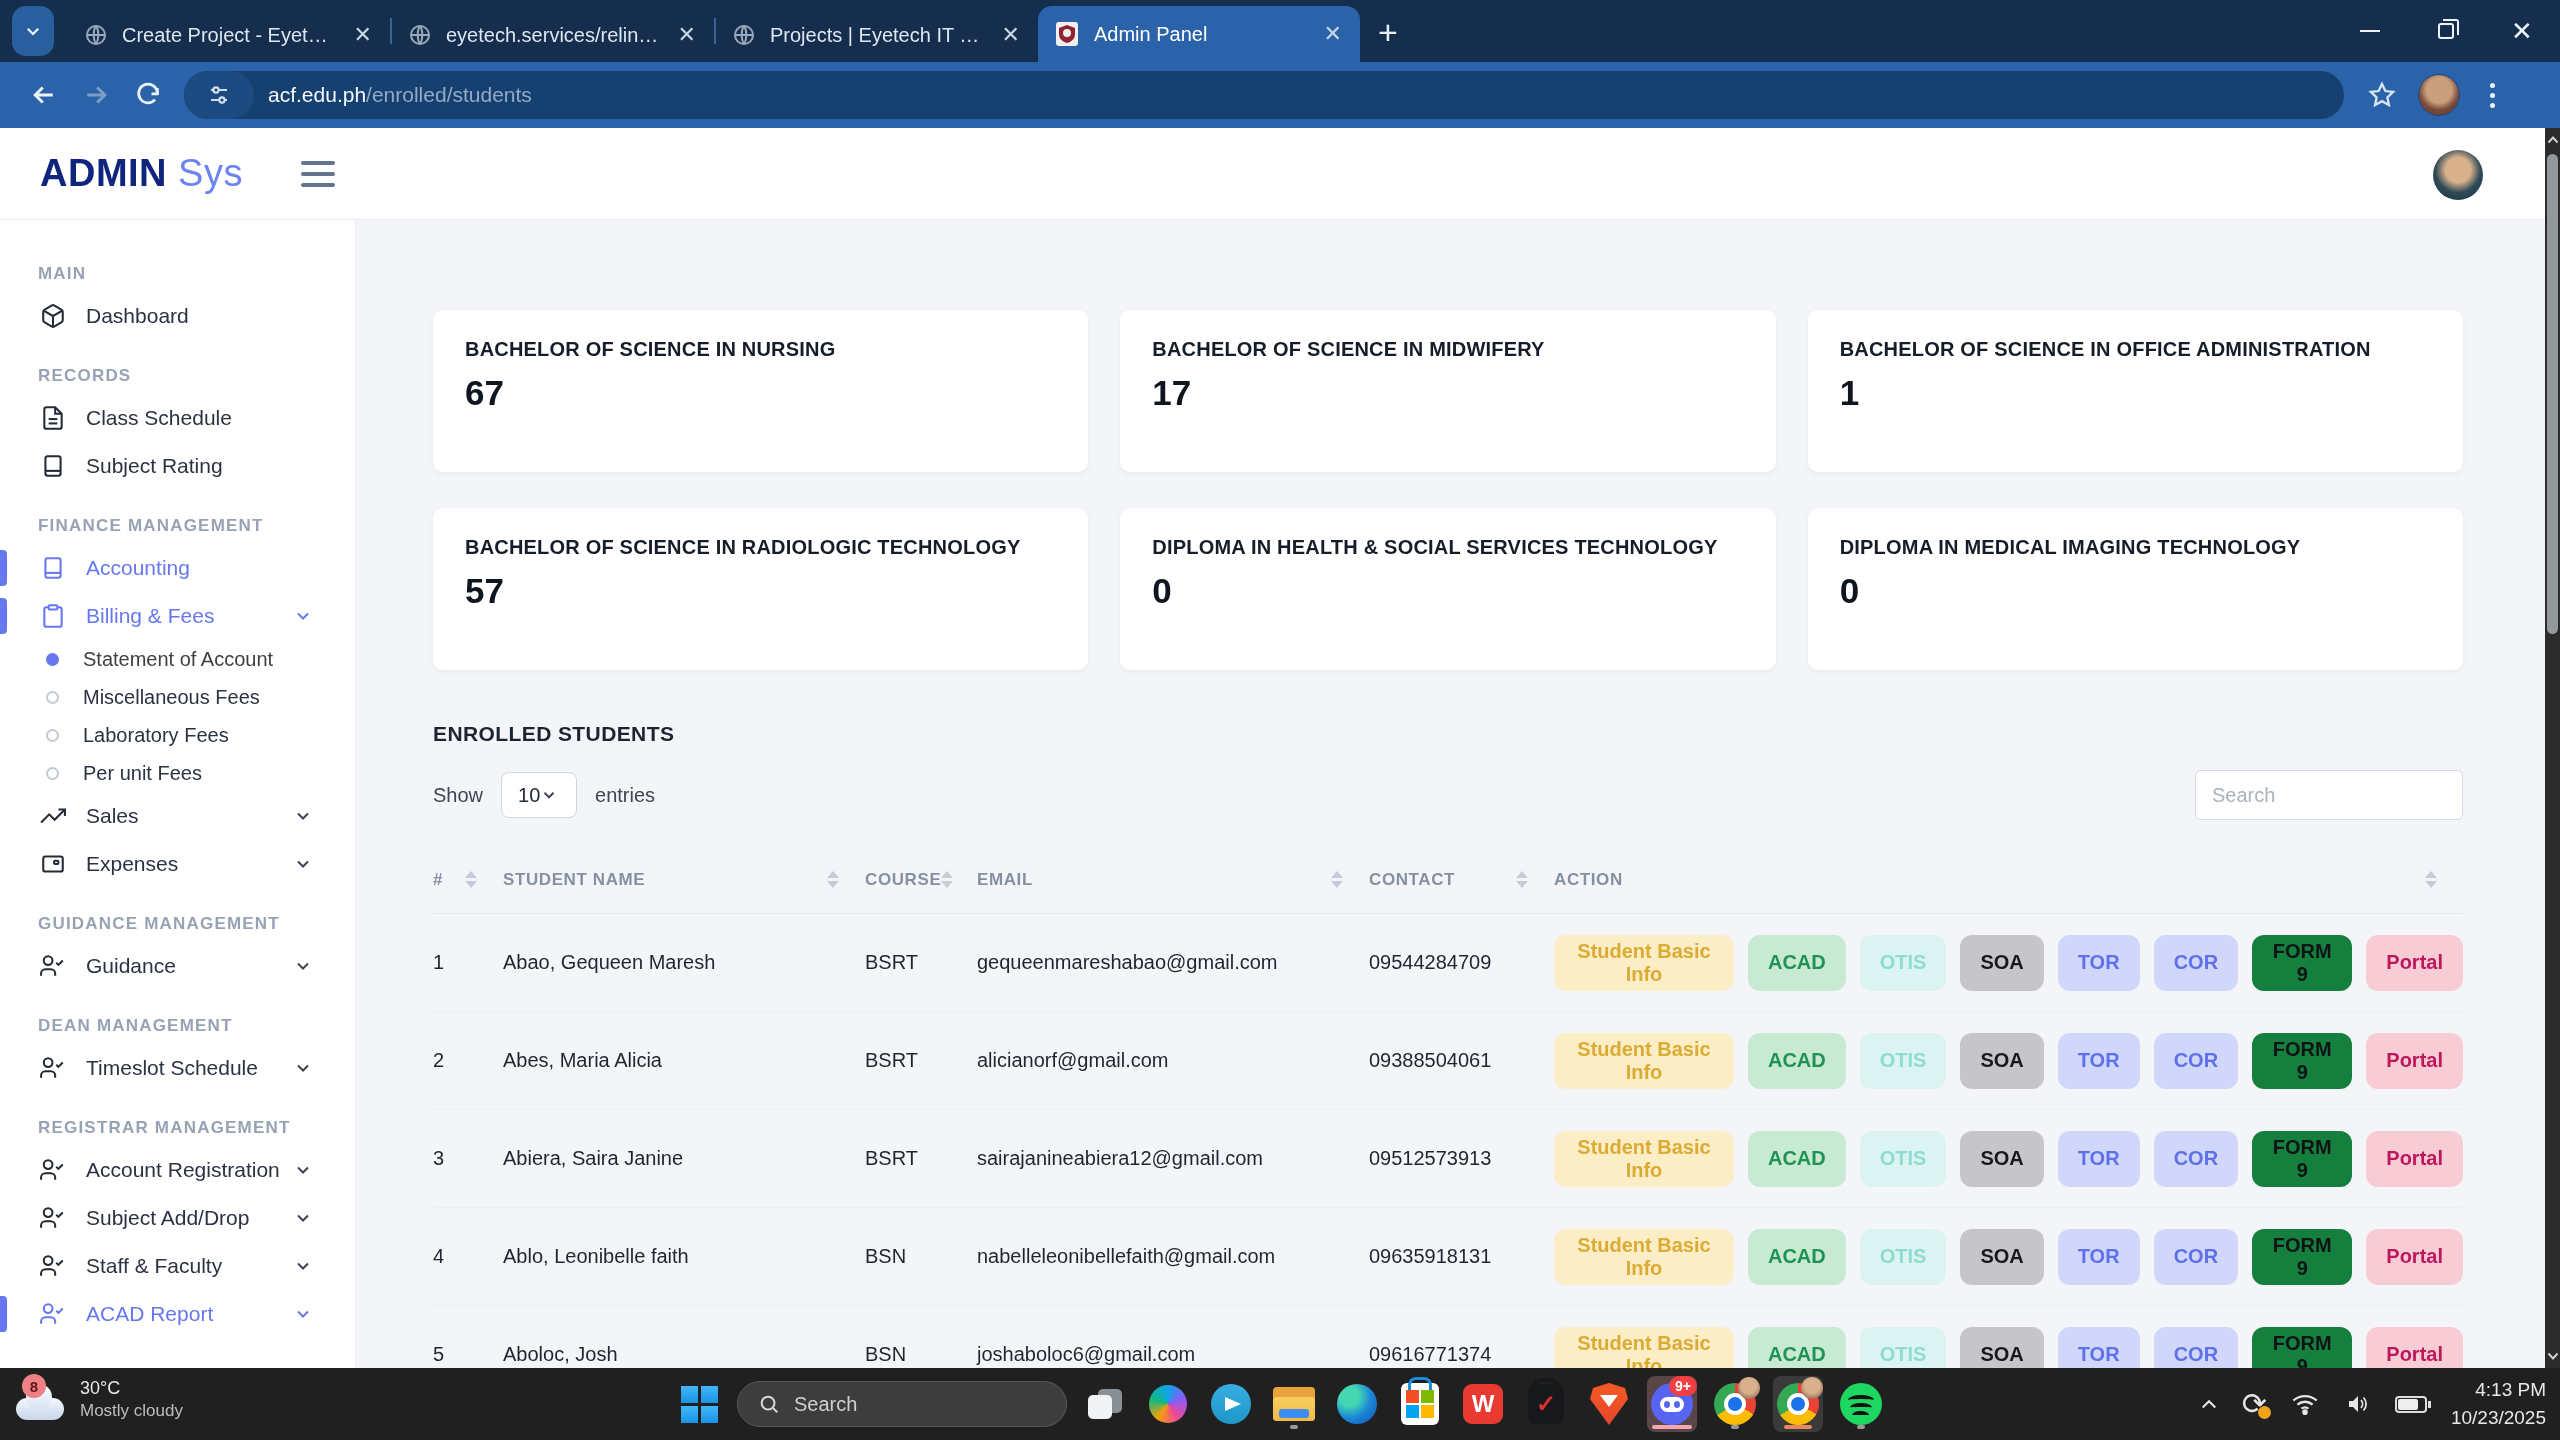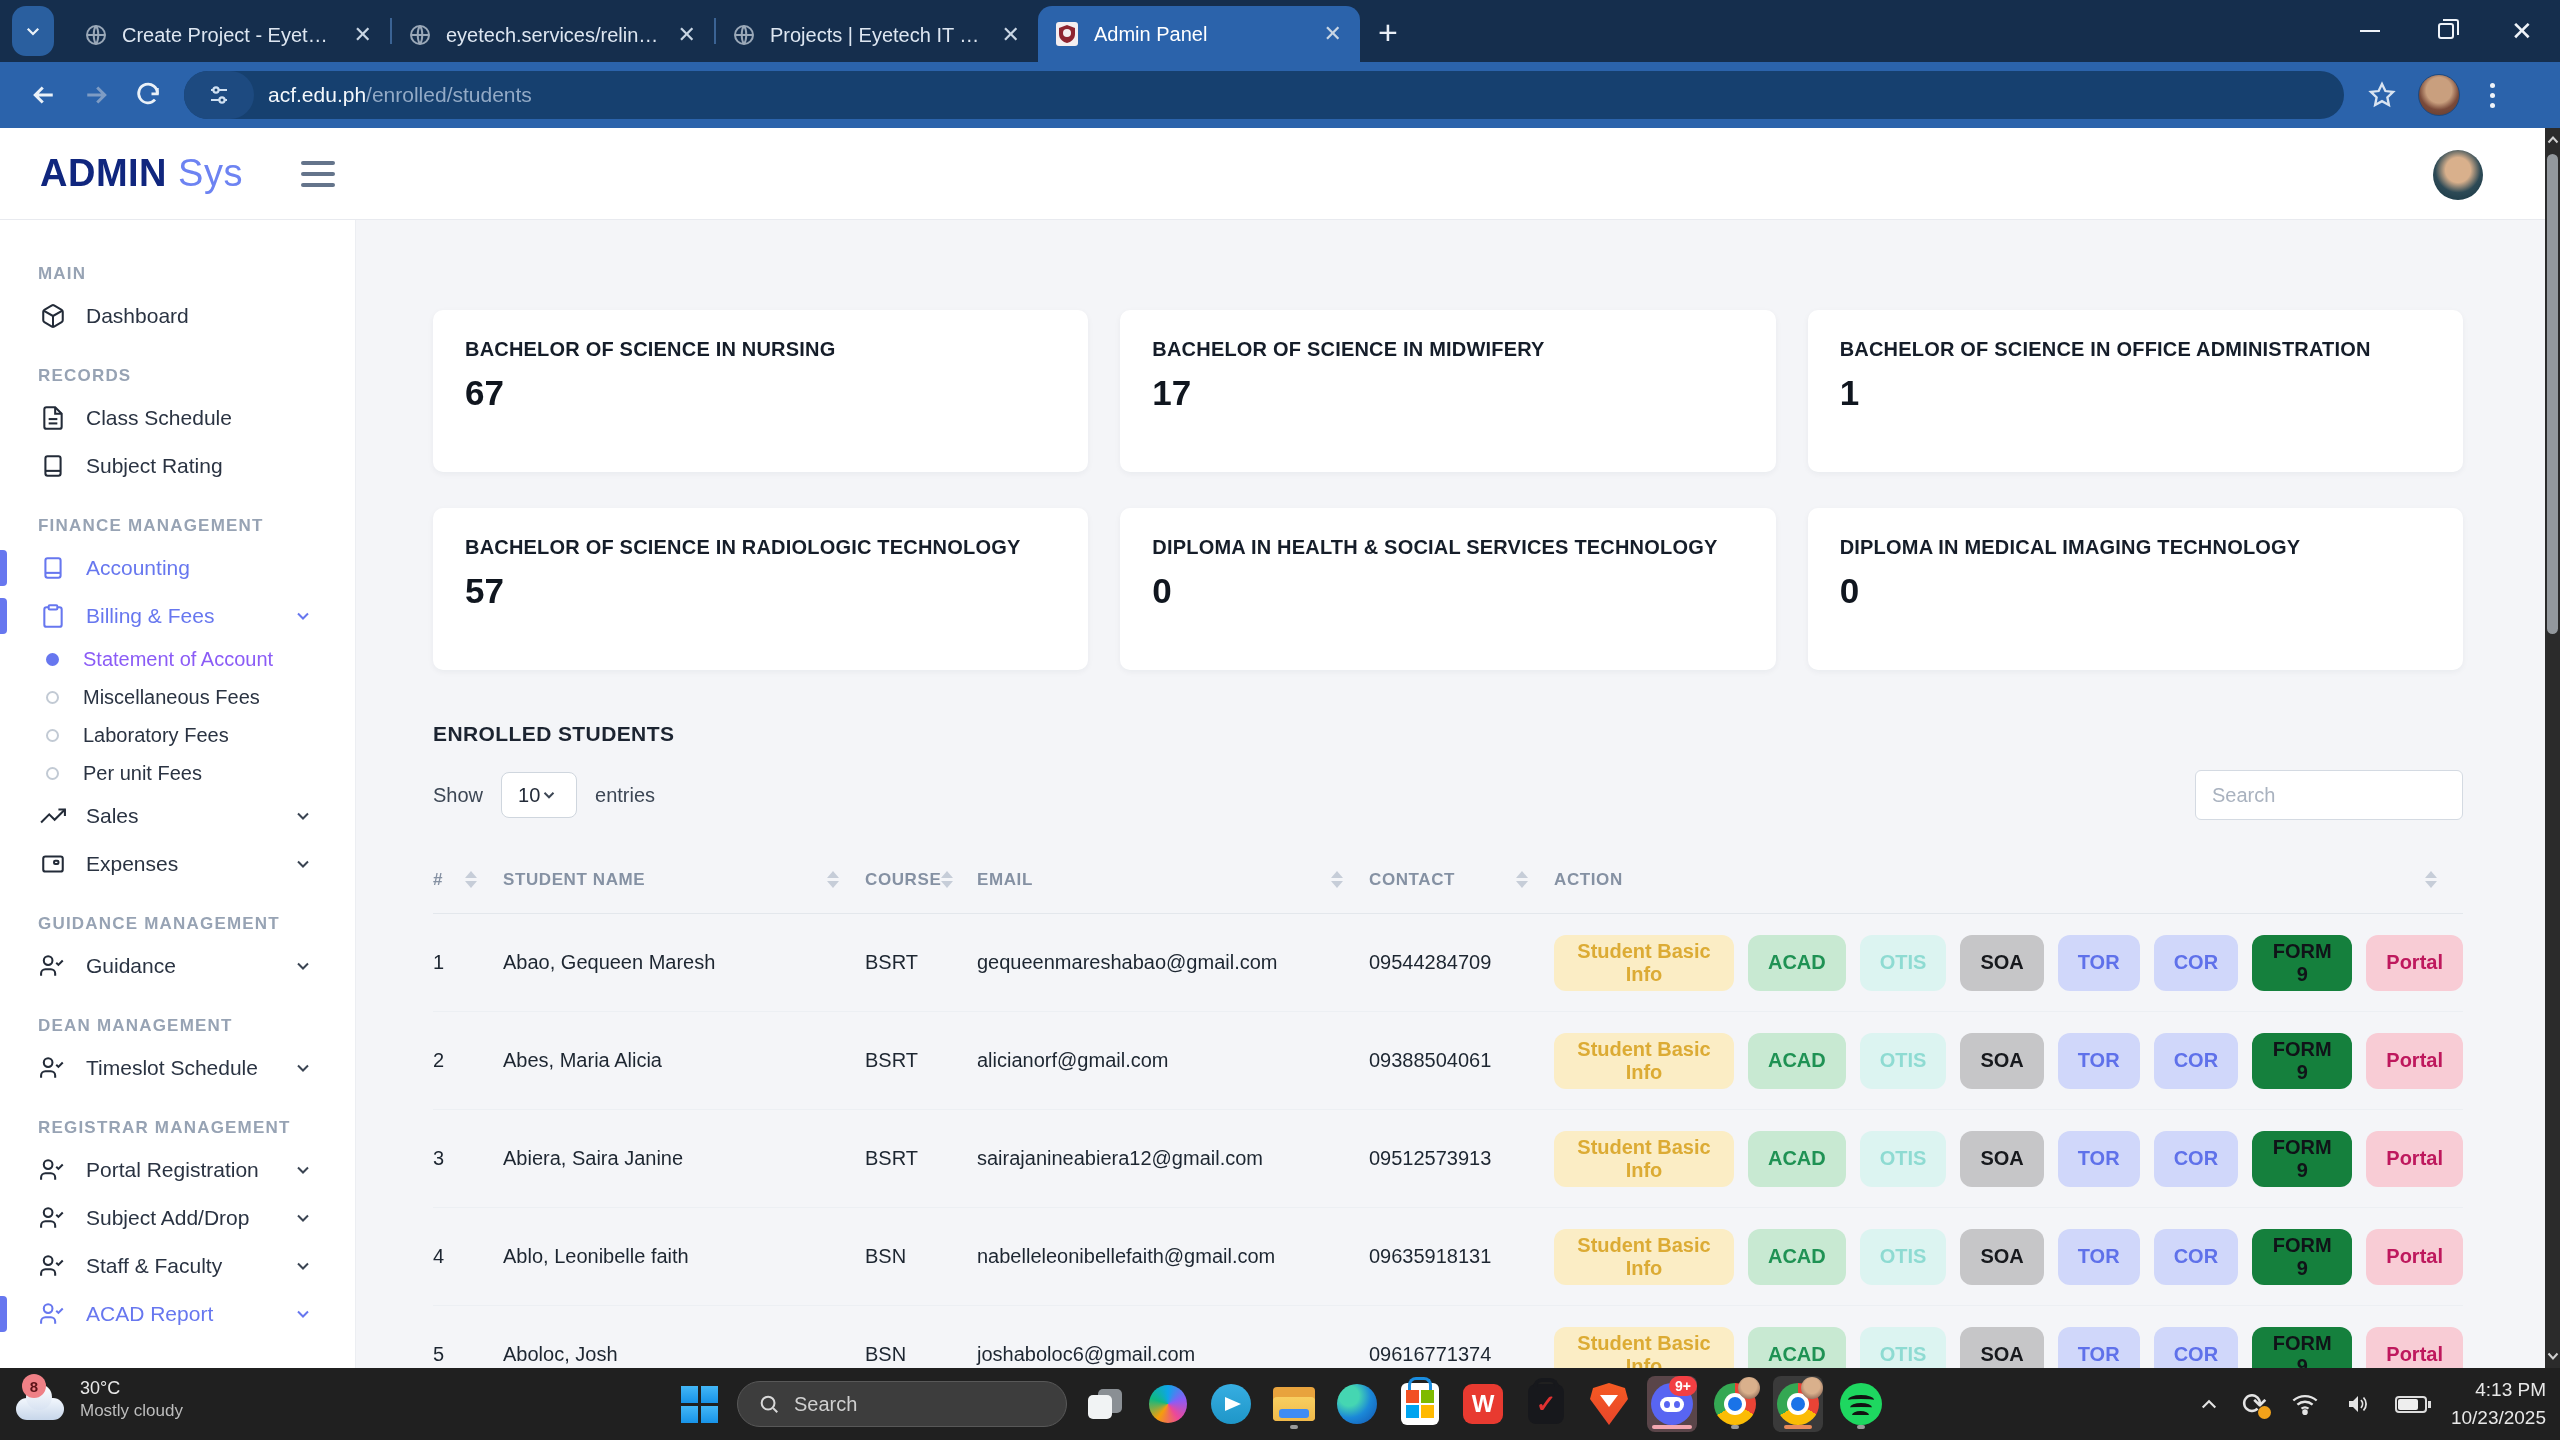--- a/index.html
+++ b/index.html
@@ -68,21 +68,21 @@
   .sitem { position:relative; height:48px; display:flex; align-items:center; color:#2a3342; font-size:21px; }
   .sitem .sic { margin:0 20px 0 40px; display:flex; color:#232b38; }
   .sitem.active { color:#6777ef; }
   .sitem.active .sic { color:#6777ef; }
   .sitem.active::before { content:""; position:absolute; left:0; top:6px; width:7px; height:36px;
                           background:#6777ef; border-radius:0 4px 4px 0; }
   .sitem .chev { position:absolute; right:42px; color:#3a4452; display:flex; }
   .sitem.active .chev { color:#6777ef; }
   .ssub { height:38px; display:flex; align-items:center; font-size:20px; color:#2a3342; }
   .ssub .dot { width:13px; height:13px; border-radius:50%; margin:0 24px 0 46px; border:2px solid #c2cad4; }
-  .ssub.active { color:#8b5cf6; }
+  .ssub.active { color:#404040; }
   .ssub.active .dot { background:#6777ef; border-color:#6777ef; }
 
   
   .main { position:absolute; top:92px; left:357px; width:2188px; height:1148px; padding:56px 82px 0 76px; }
   .h-section { font-size:21px; font-weight:700; color:#1c2431; letter-spacing:.4px; }
   .cards { margin-top:34px; display:grid; grid-template-columns:repeat(3, 1fr); gap:36px 32px; }
   .card { background:#ffffff; border-radius:10px; height:162px; padding:28px 32px;
           box-shadow:0 2px 6px rgba(20,35,60,.05); }
   .card .cname { font-size:20px; font-weight:700; color:#151d29; letter-spacing:.2px; }
   .card .cnum { font-size:35px; font-weight:700; color:#10161f; margin-top:12px; }
@@ -475,21 +475,21 @@
     <div class="sgroup">
       <div class="slabel">REGISTRAR MANAGEMENT</div>
       <div class="sitem">
         <span class="sic">
             <svg width="26" height="26" viewBox="0 0 24 24" fill="none" stroke="currentColor" stroke-width="1.9">
               <path d="M14 21v-2a4 4 0 0 0-4-4H5a4 4 0 0 0-4 4v2"></path>
               <circle cx="7.5" cy="7" r="4"></circle>
               <polyline points="15 9 17 11 21 7"></polyline>
             </svg>
           </span>
-        <span>Portal Registration</span>
+        <span>Account Registration</span>
         <span class="chev">
             <svg width="20" height="20" viewBox="0 0 24 24" fill="none" stroke="currentColor" stroke-width="2.4">
               <polyline points="6 9 12 15 18 9"></polyline>
             </svg>
           </span>
       </div>
       <div class="sitem">
         <span class="sic">
             <svg width="26" height="26" viewBox="0 0 24 24" fill="none" stroke="currentColor" stroke-width="1.9">
               <path d="M14 21v-2a4 4 0 0 0-4-4H5a4 4 0 0 0-4 4v2"></path>

